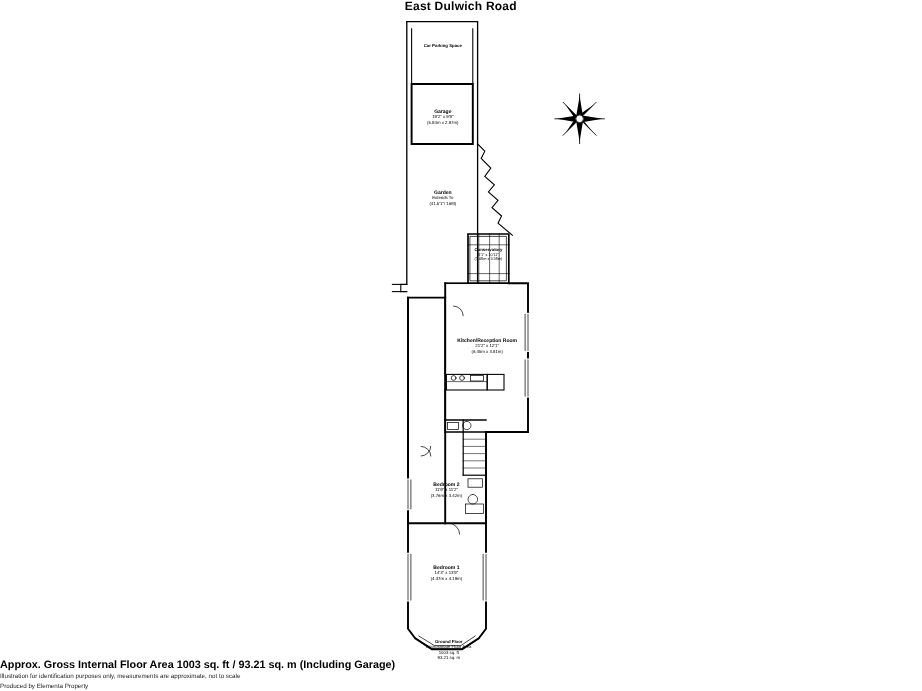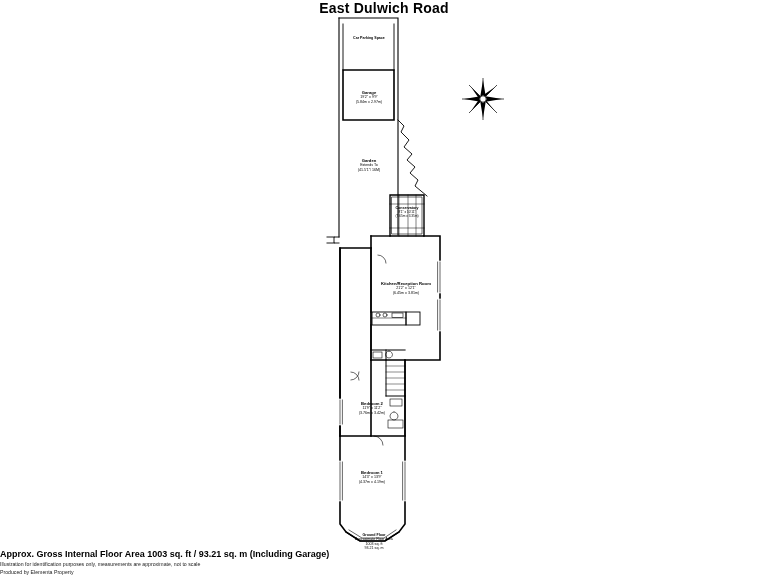--- a/index.html
+++ b/index.html
@@ -18,21 +18,21 @@
   #plan-root {
     position: absolute;
     inset: 0;
   }
   .title {
     position: absolute;
     top: 0px;
     left: 0;
     width: 768px;
     text-align: center;
-    font-size: 14px;
+    font-size: 10px;
     font-weight: bold;
     letter-spacing: 0.2px;
   }
   .footer {
     position: absolute;
     left: 0;
     width: 612px;
   }
   .footer-main {
     top: 549px;

